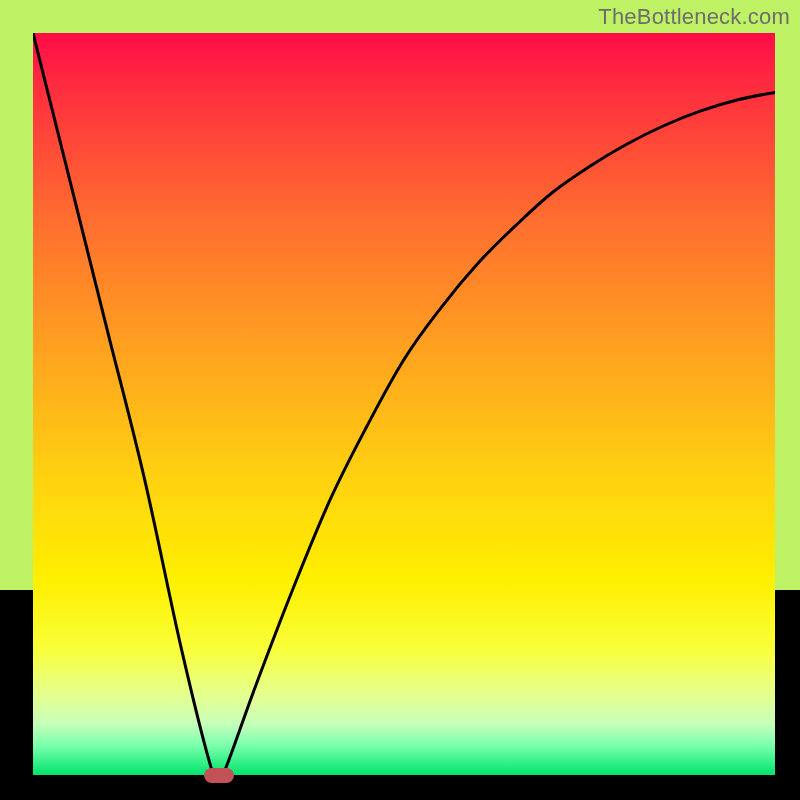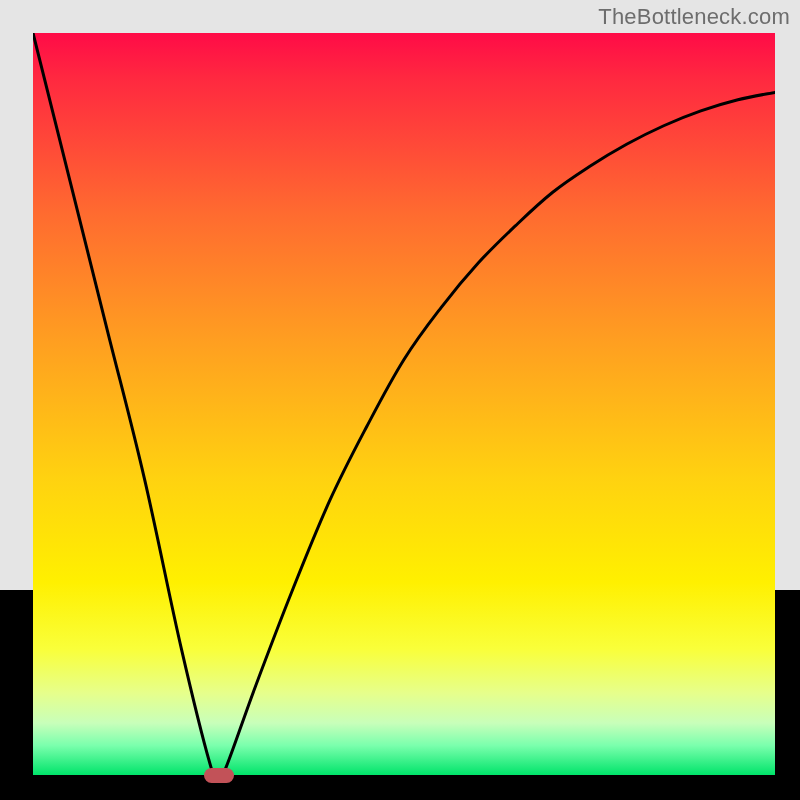--- a/index.html
+++ b/index.html
@@ -10,21 +10,21 @@
     overflow: hidden;
     background: #000;
     font-family: Arial, Helvetica, sans-serif;
   }
   .frame {
     position: absolute;
     left: 0;
     top: 0;
     width: 800px;
     height: 590px;
-    background: #e5e5e5;
+    background: #bef264;
   }
   .plot-area {
     position: absolute;
     background: linear-gradient(to bottom,
       #ff0b47 0%,
       #ff2840 6%,
       #ff6a30 24%,
       #ffa020 42%,
       #ffd210 60%,
       #fff000 74%,

